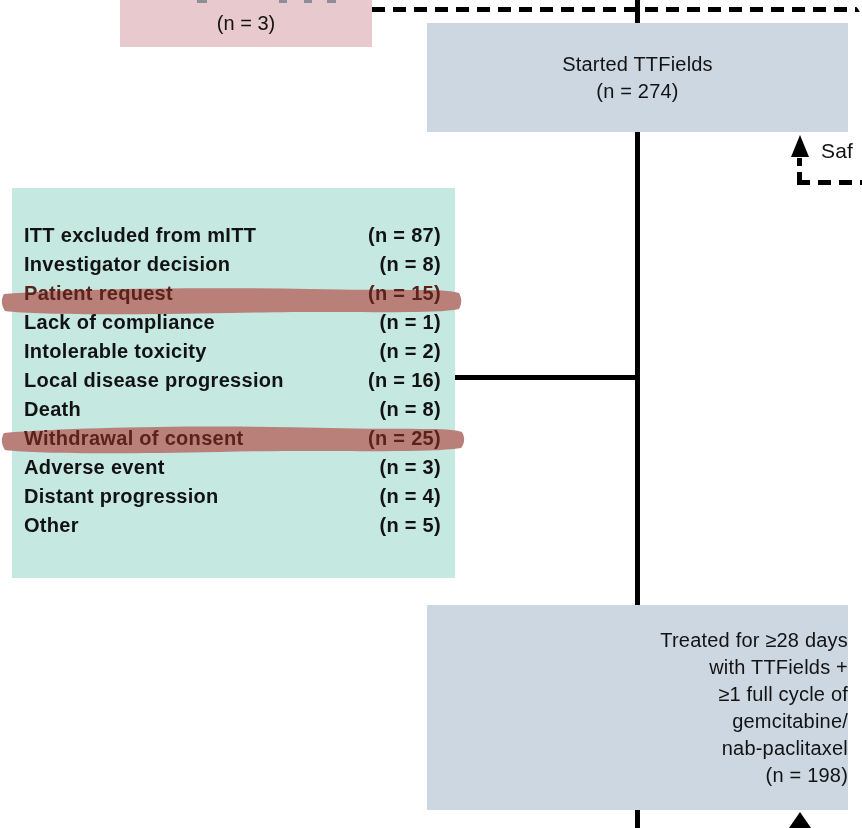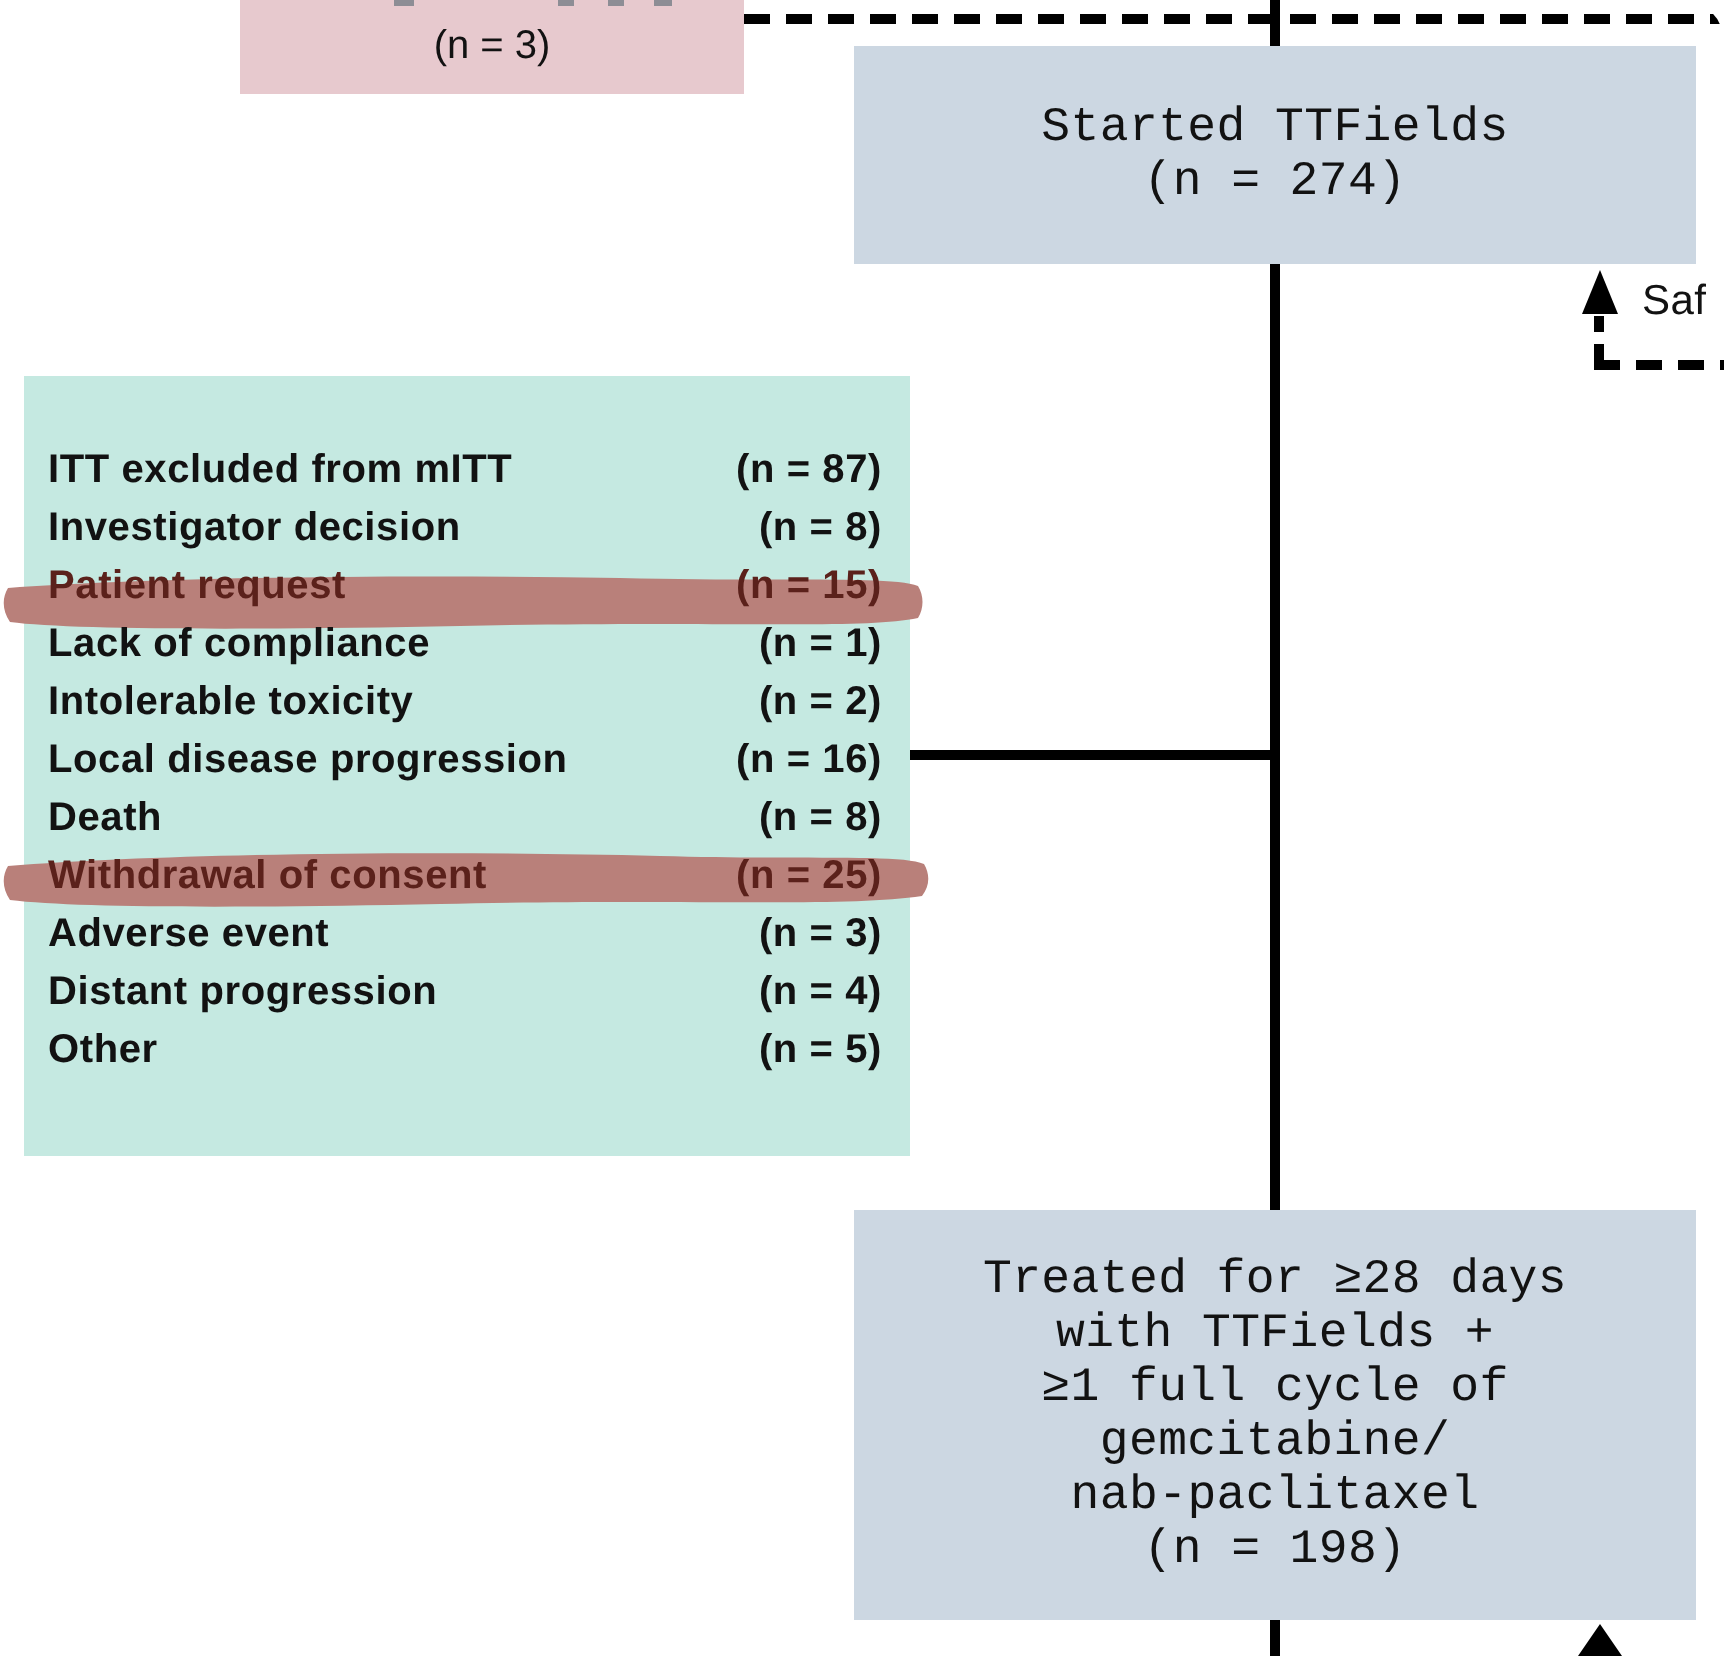--- a/index.html
+++ b/index.html
@@ -5,21 +5,21 @@
   html,body{margin:0;padding:0;background:#ffffff;}
   #stage{
     position:relative;width:862px;height:828px;overflow:hidden;
     background:#ffffff;
     font-family:"Liberation Sans","DejaVu Sans",sans-serif;
     color:#111111;
     border-radius:21px;
   }
   .box{position:absolute;box-sizing:border-box;display:flex;flex-direction:column;
        align-items:center;justify-content:center;text-align:center;}
-  .box .line{font-size:24px;line-height:27px;letter-spacing:.2px;color:#121212;font-family:Liberation Mono, monospace;}
+  .box .line{font-size:20px;line-height:27px;letter-spacing:.2px;color:#121212;}
   .pink{background:#e7c9ce;}
   .blue{background:#ccd7e2;}
   .teal{background:#c5e9e1;}
   .vline{position:absolute;width:5px;background:#000;}
   .hline{position:absolute;height:5px;background:#000;}
   .hdash{position:absolute;height:5px;
          background:repeating-linear-gradient(to right,#000 0 13px,transparent 13px 21px);}
   .vdash{position:absolute;width:5px;
          background:repeating-linear-gradient(to bottom,#000 0 8px,transparent 8px 14px);}
   .tri-up{position:absolute;width:0;height:0;
@@ -126,21 +126,21 @@
       <span class="cnt">(n = 4)</span>
     </div>
     <div class="xrow">
       <span>Other</span>
       <span class="cnt">(n = 5)</span>
     </div>
   </div>
 
   <div class="hline" style="left:455px;top:375px;width:185px;"></div>
 
-  <div class="box blue" style="left:427px;top:605px;width:421px;height:205px;">
+  <div class="box blue" style="left:427px;top:605px;width:421px;height:205px;align-items:flex-end;">
     <div class="line">Treated for ≥28 days</div>
     <div class="line">with TTFields +</div>
     <div class="line">≥1 full cycle of</div>
     <div class="line">gemcitabine/</div>
     <div class="line">nab-paclitaxel</div>
     <div class="line">(n = 198)</div>
   </div>
 
   <div class="vline" style="left:635px;top:810px;height:18px;"></div>
 

